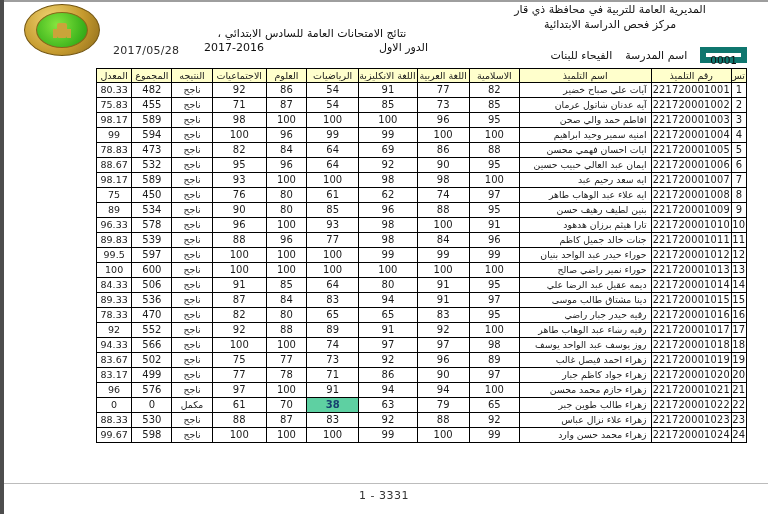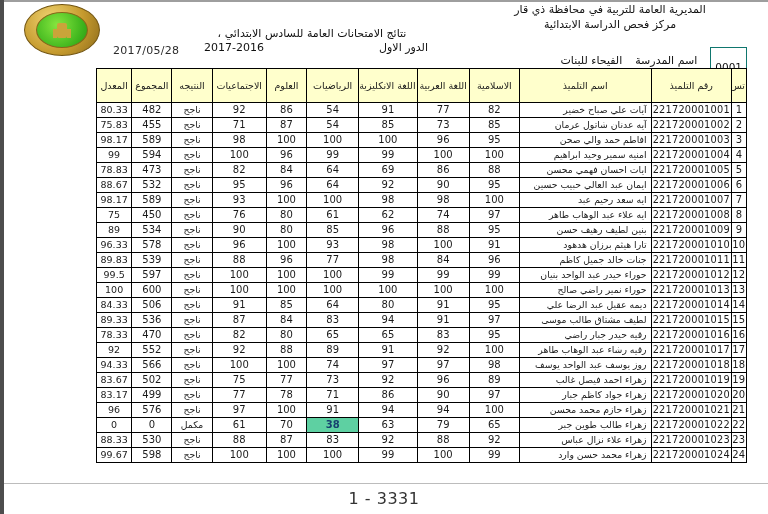--- a/index.html
+++ b/index.html
@@ -37,43 +37,43 @@
   .ministry { position:absolute; right:8px; top:3px; width:300px; text-align:center;
     direction:rtl; font-size:11px; line-height:1.32; color:#111; }
 
   .exam-block { position:absolute; left:178px; top:15px; width:268px; direction:rtl; text-align:center;margin-top:12px; }
   .exam-title { font-size:11px; color:#111; }
   .exam-round { display:flex; flex-direction:row; justify-content:space-between;
     padding:1px 18px 0 26px; font-size:11px; color:#111; }
 
   .school-row { position:absolute; top:47px; right:21px; direction:rtl;
     display:flex; align-items:center; gap:13px; font-size:11px; color:#111; }
-  .school-code-box { border:1px solid #0f766e; min-width:36px; height:16px; line-height:14px;
-    text-align:center; font-size:10.5px; padding:12px 4px; background:#fff; }
+  .school-code-box { border:6px solid #0f766e; min-width:36px; height:16px; line-height:14px;
+    text-align:center; font-size:10.5px; padding:0 4px; background:#fff; }
 
   
   table.results { position:absolute; left:96px; top:68px; border-collapse:collapse;
     direction:rtl; table-layout:fixed; width:651px; }
   .results th, .results td { border:1px solid #000; overflow:hidden; white-space:nowrap; }
-  .results th { background:#ffffcc; font-weight:400; font-size:9.5px; height:34px;
+  .results th { background:#ffffcc; font-weight:400; font-size:9.5px; height:14px;
     text-align:center; padding:0 1px; }
   .results td { height:15px; font-size:10px; text-align:center; padding:0 1px; line-height:14px; }
   .results td.col-name { text-align:right; padding-right:4px; font-size:9.3px; }
   .results td.col-id { font-size:9.8px; letter-spacing:.2px; }
   .results td.col-result { font-size:9.3px; }
   .results td.col-average { font-size:9.5px; }
   .results td.hl { background:#5ed0a2; color:#16406f; font-weight:bold; }
 
   .col-w-seq{width:15px;} .col-w-id{width:80px;} .col-w-name{width:131px;}
   .col-w-islamic{width:50px;} .col-w-arabic{width:52px;} .col-w-english{width:58px;}
   .col-w-math{width:52px;} .col-w-science{width:40px;} .col-w-social{width:54px;}
   .col-w-result{width:40px;} .col-w-total{width:40px;} .col-w-average{width:35px;}
 
   .page-num { position:absolute; top:489px; left:0; width:768px; text-align:center;
-    font-size:16px; color:#333; letter-spacing:.5px; }
+    font-size:11px; color:#333; letter-spacing:.5px; }
 </style>
 </head>
 <body>
 
 <div class="edge-top"></div>
 <div class="edge-left"></div>
 <div class="edge-bottom"></div>
 
 <div class="logo">
   <div class="logo-ring">
@@ -328,21 +328,21 @@
         <td class="col-math">64</td>
         <td class="col-science">85</td>
         <td class="col-social">91</td>
         <td class="col-result">ناجح</td>
         <td class="col-total">506</td>
         <td class="col-average">84.33</td>
       </tr>
       <tr>
         <td class="col-seq">15</td>
         <td class="col-id">221720001015</td>
-        <td class="col-name">لطيف مشتاق طالب موسى</td>
+        <td class="col-name">دينا مشتاق طالب موسى</td>
         <td class="col-islamic">97</td>
         <td class="col-arabic">91</td>
         <td class="col-english">94</td>
         <td class="col-math">83</td>
         <td class="col-science">84</td>
         <td class="col-social">87</td>
         <td class="col-result">ناجح</td>
         <td class="col-total">536</td>
         <td class="col-average">89.33</td>
       </tr>

